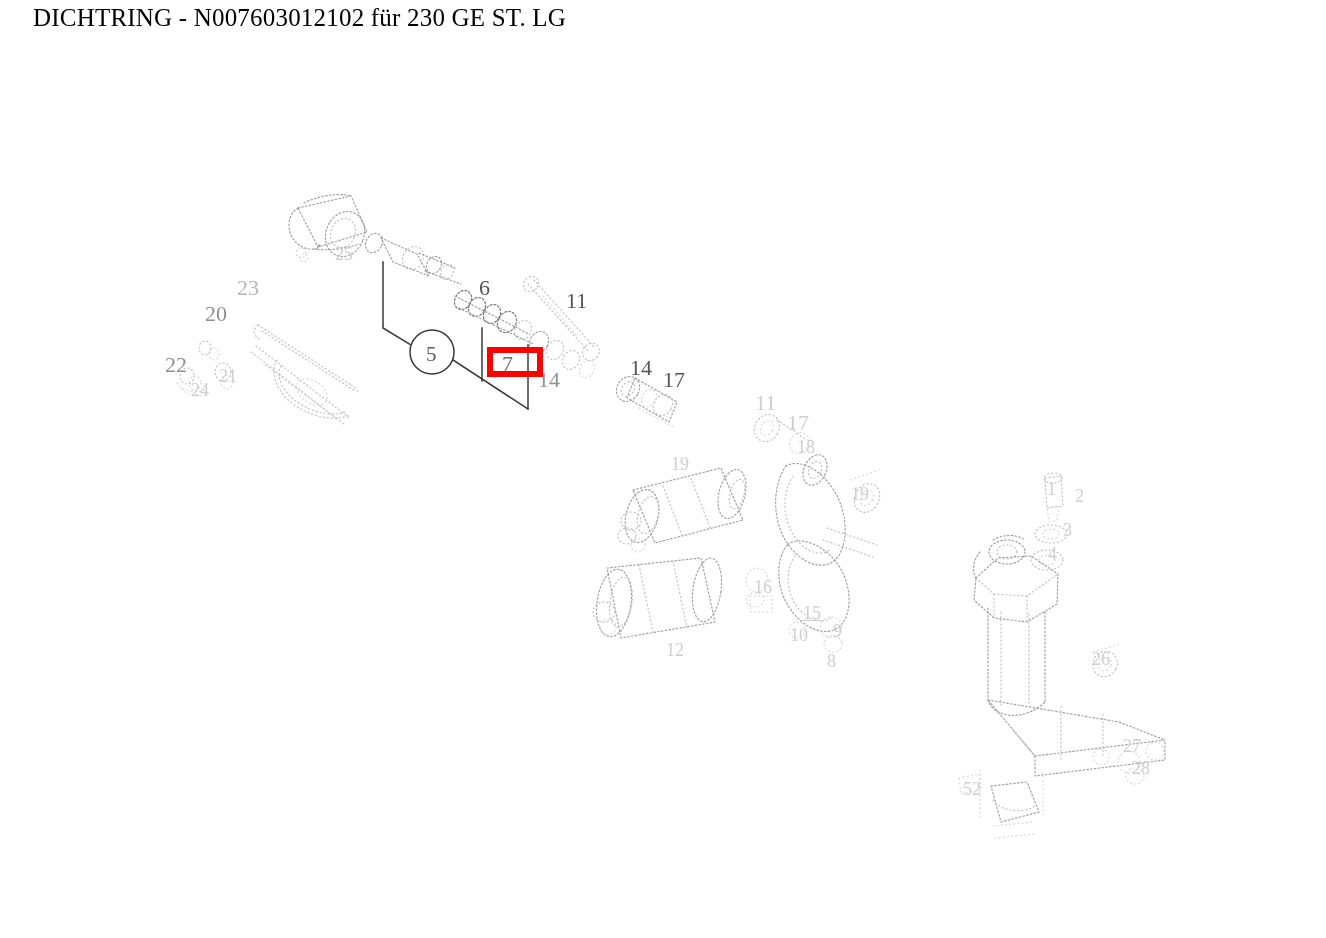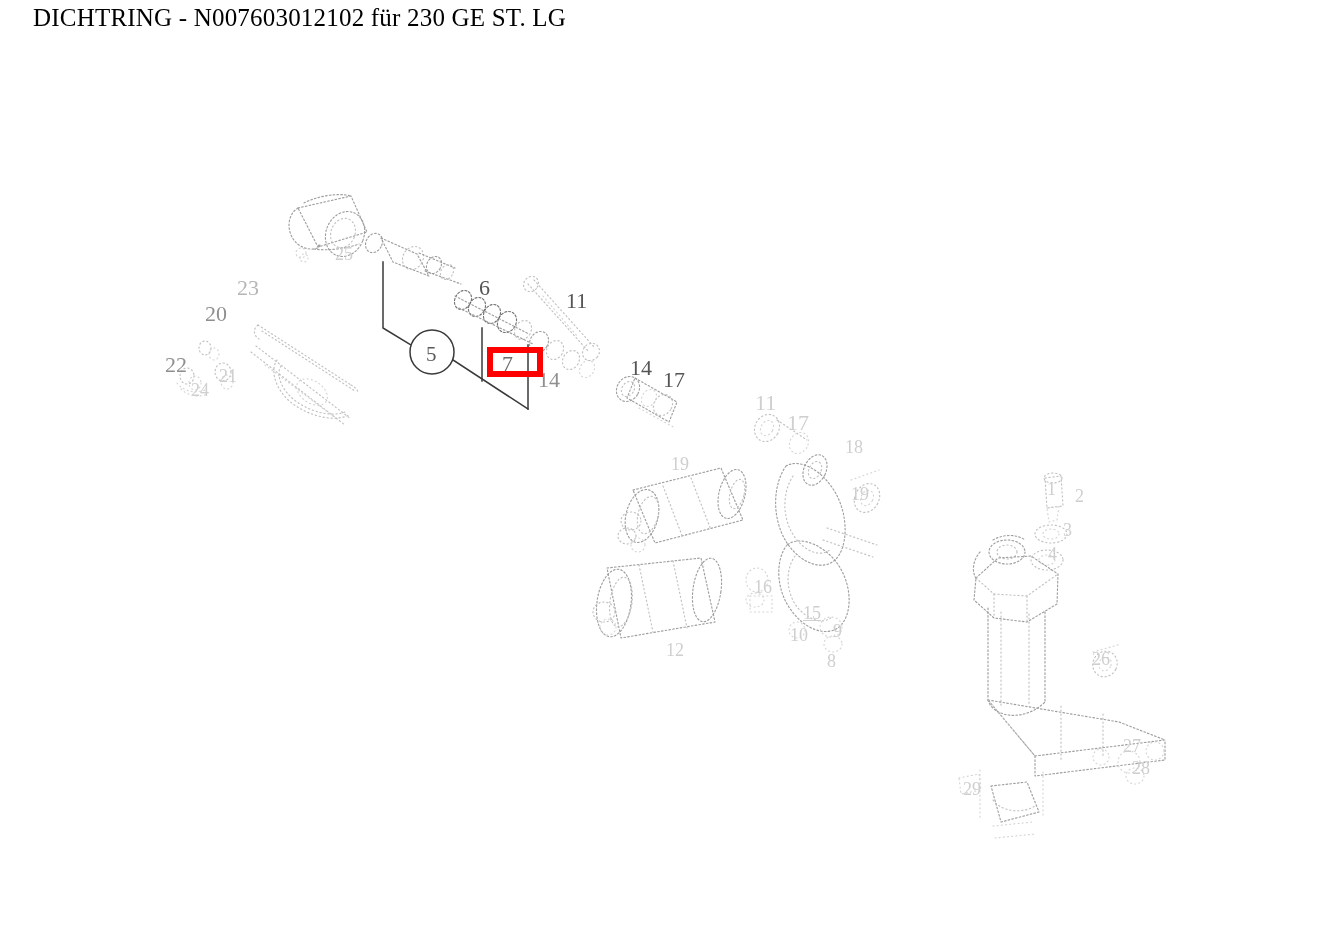--- a/index.html
+++ b/index.html
@@ -361,34 +361,34 @@
   <div class="callout lvl-mid" style="left:150px; top:354px;">22</div>
   <div class="callout sm lvl-ghost" style="left:284px; top:245px;margin-left:36px;">25</div>
   <div class="callout sm lvl-ghost" style="left:204px; top:367px;">21</div>
   <div class="callout sm lvl-ghost" style="left:176px; top:381px;">24</div>
 
   <div class="callout lvl-ghost" style="left:740px; top:392px;">11</div>
   <div class="callout lvl-ghost" style="left:772px; top:412px;">17</div>
 
   <div class="callout sm lvl-ghost" style="left:656px; top:455px;">19</div>
   <div class="callout sm lvl-ghost" style="left:651px; top:641px;">12</div>
-  <div class="callout sm lvl-ghost" style="left:782px; top:438px;margin-left:48px;">18</div>
+  <div class="callout sm lvl-ghost" style="left:782px; top:438px;">18</div>
   <div class="callout sm lvl-ghost" style="left:836px; top:485px;">19</div>
   <div class="callout sm lvl-ghost" style="left:739px; top:578px;">16</div>
   <div class="callout sm lvl-ghost" style="left:788px; top:604px;text-decoration:underline;">15</div>
   <div class="callout sm lvl-ghost" style="left:775px; top:626px;text-align:center;">10</div>
   <div class="callout sm lvl-ghost" style="left:818px; top:622px;">9</div>
   <div class="callout sm lvl-ghost" style="left:812px; top:652px;">8</div>
 
   <div class="callout sm lvl-ghost" style="left:1032px; top:480px;">1</div>
   <div class="callout sm lvl-ghost" style="left:1060px; top:487px;">2</div>
   <div class="callout sm lvl-ghost" style="left:1048px; top:521px;">3</div>
   <div class="callout sm lvl-ghost" style="left:1033px; top:545px;">4</div>
   <div class="callout sm lvl-ghost" style="left:1077px; top:650px;">26</div>
   <div class="callout sm lvl-ghost" style="left:1108px; top:737px;">27</div>
   <div class="callout sm lvl-ghost" style="left:1117px; top:759px;">28</div>
-  <div class="callout sm lvl-ghost" style="left:948px; top:780px;">29</div>
+  <div class="callout sm lvl-ghost" style="left:948px; top:780px;">52</div>
 
   <div id="highlight-box" style="left: 472px; top: 347px; width: 56px; height: 30px; border-color: rgb(255, 0, 0); border-width: 6px;"></div>
   <div class="highlight-label">7</div>
 
 
 </div>
 
 </body></html>

